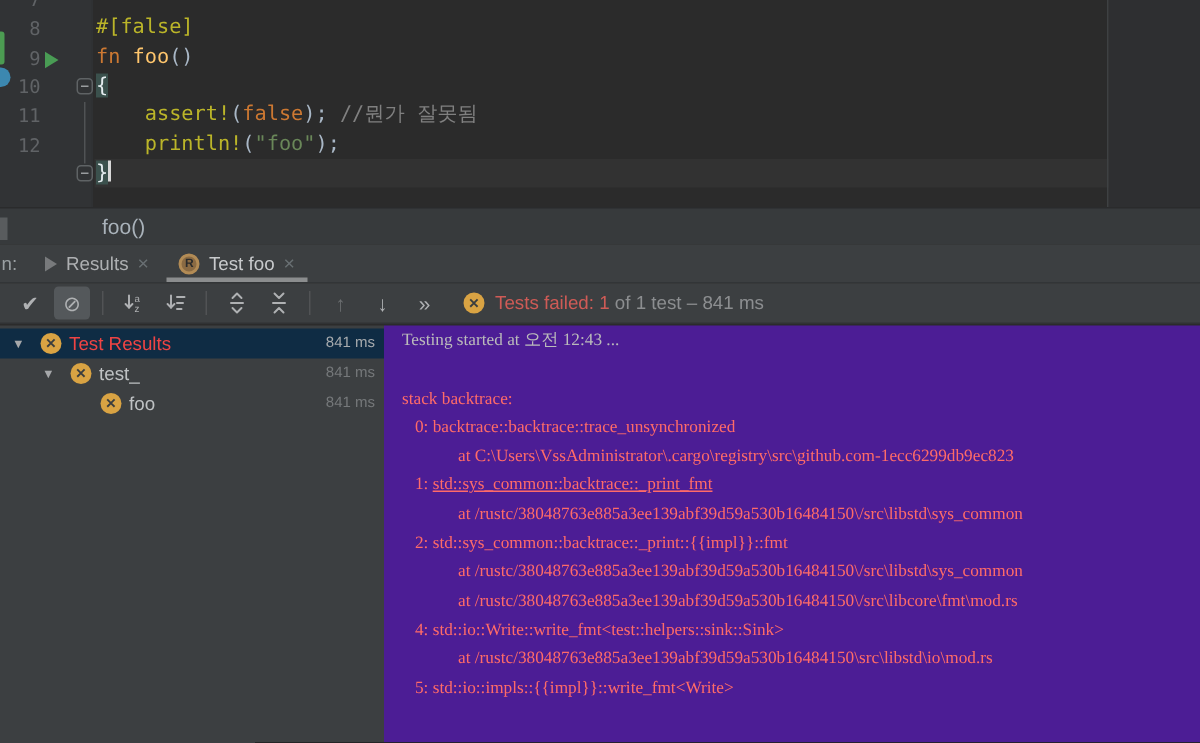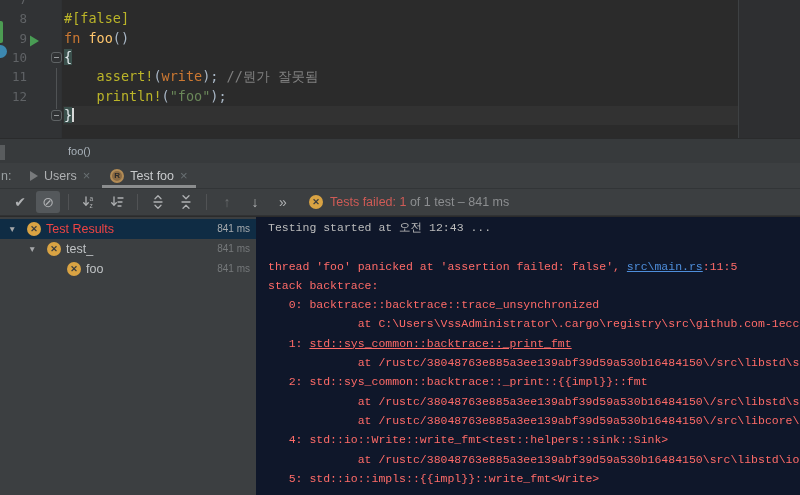--- a/index.html
+++ b/index.html
@@ -31,21 +31,21 @@
   .tok-str { color:#6A8759; }
   .tok-brace { color:#E6EDF0; background:#3B514D; }
   .run-tri { position:absolute; left:29px; top:4px; width:11px; height:12px; }
   .fold-marker { position:absolute; left:51px; top:4.5px; width:11px; height:11px;
     border:1px solid #5f6365; border-radius:3px; background:#313335; }
   .fold-marker i { display:block; width:5px; height:1px; background:#9a9d9f; margin:4px auto 0; }
   .caret-bar { display:inline-block; width:2px; height:14px; background:#D8D8D8; vertical-align:-2px; }
   
   .crumbbar { position:absolute; left:0; top:138px; width:800px; height:25px; background:#373a3c; border-top:1px solid #2a2b2c; }
   .crumb-frag { position:absolute; left:0; top:6px; width:5px; height:15px; background:#595c5e; }
-  .crumb-text { position:absolute; left:68px; top:0; line-height:24px; color:#A9B2BA; font-size:11px; }
+  .crumb-text { position:absolute; left:68px; top:0; line-height:24px; color:#A9B2BA; font-size:14px; }
   
   .tabsrow { position:absolute; left:0; top:163px; width:800px; height:26px; background:#3c3f41;
     border-bottom:1px solid #323537; display:flex; align-items:stretch; padding-left:20px; }
   .panel-label { position:absolute; left:1px; top:0; line-height:26px; color:#9aa0a3; font-size:12.5px; }
   .tab { display:flex; align-items:center; gap:6px; padding:0 10px; position:relative; color:#AEB0B2; font-size:12.5px; }
   .tab.active { color:#C8CACC; }
   .tab.active::after { content:""; position:absolute; left:2px; right:2px; bottom:0; height:3px; background:#8b8d8e; }
   .tab .close-x { color:#697073; font-size:13px; line-height:1; }
   .runtab-icon { width:0; height:0; border-left:8px solid #787a7c; border-top:5px solid transparent; border-bottom:5px solid transparent; }
   .rust-icon { width:14px; height:14px; border-radius:50%; background:#8a6a43; border:2px solid #b28b55;
@@ -67,22 +67,22 @@
   .content { position:absolute; left:0; top:217px; width:800px; height:278px; display:flex; }
   .tree { width:256px; height:278px; background:#3c3f41; position:relative; flex:none; }
   .trow { position:absolute; left:0; width:256px; height:20px; }
   .trow.selected { background:#0F2C44; }
   .tri { position:absolute; top:5px; color:#A6A8AA; font-size:8.5px; }
   .trow .errball { position:absolute; top:3px; }
   .tlabel { position:absolute; top:0; line-height:20px; color:#BFC2C4; font-size:12.5px; }
   .trow.selected .tlabel { color:#ef4444; }
   .tdur { position:absolute; right:6px; top:0; line-height:20px; color:#75787A; font-size:10px; }
   .trow.selected .tdur { color:#A7ABAE; }
-  .console { flex:1; height:278px; background:#0f172a; overflow:hidden; padding:1px 0 0 12px;
-    font-family:Liberation Mono, monospace; font-size:11.5px; line-height:19.3px; }
+  .console { flex:1; height:278px; background:#4c1d95; overflow:hidden; padding:1px 0 0 12px;
+    font-family:Liberation Serif, serif; font-size:11.5px; line-height:19.3px; }
   .cline { white-space:pre; height:19.3px; }
   .seg-plain { color:#BBBBBB; }
   .seg-err { color:#FF6B68; }
   .seg-link { color:#4E8EDB; text-decoration:underline; }
   .seg-errlink { color:#FF6B68; text-decoration:underline; }
   svg text { font-family:"Liberation Sans", sans-serif; }
 </style>
 </head>
 <body>
 
@@ -114,21 +114,21 @@
         </div>
         <div class="code-row" style="top: 47.9px; padding-left: 44px;">
           <span class="lnum">10</span>
           <span class="fold-marker">
             <i></i>
           </span>
           <span class="code-text"><span class="tok-brace">{</span></span>
         </div>
         <div class="code-row" style="top: 67.2px;">
           <span class="lnum">11</span>
-          <span class="code-text"><span class="tok-pl">    </span><span class="tok-macro">assert!</span><span class="tok-pl">(</span><span class="tok-kw">write</span><span class="tok-pl">)</span><span class="tok-pl">; </span><span class="tok-cmt">//뭔가 잘못됨</span></span>
+          <span class="code-text"><span class="tok-pl">    </span><span class="tok-macro">assert!</span><span class="tok-pl">(</span><span class="tok-kw">false</span><span class="tok-pl">)</span><span class="tok-pl">; </span><span class="tok-cmt">//뭔가 잘못됨</span></span>
         </div>
         <div class="code-row" style="top: 86.5px;">
           <span class="lnum">12</span>
           <span class="code-text"><span class="tok-pl">    </span><span class="tok-macro">println!</span><span class="tok-pl">(</span><span class="tok-str">"foo"</span><span class="tok-pl">)</span><span class="tok-pl">;</span></span>
         </div>
         <div class="code-row" style="top: 105.8px;">
           <span class="lnum active">13</span>
           <span class="fold-marker">
             <i></i>
           </span>
@@ -139,21 +139,21 @@
 
   <div class="crumbbar">
     <div class="crumb-frag"></div>
     <div class="crumb-text">foo()</div>
   </div>
 
   <div class="tabsrow">
     <div class="panel-label">n:</div>
     <div class="tab">
       <span class="runtab-icon"></span>
-      <span>Users</span>
+      <span>Results</span>
       <span class="close-x">×</span>
     </div>
     <div class="tab active">
       <span class="rust-icon">R</span>
       <span>Test foo</span>
       <span class="close-x">×</span>
     </div>
   </div>
 
   <div class="toolbar">
@@ -228,21 +228,20 @@
         </div>
         <div class="trow" style="top: 42px;">
           <span class="errball" style="left: 67px;">✕</span>
           <span class="tlabel" style="left: 86px;">foo</span>
           <span class="tdur">841 ms</span>
         </div>
       </div>
     <div class="console" id="console-pane">
         <div class="cline"><span class="seg-plain">Testing started at 오전 12:43 ...</span></div>
         <div class="cline">&nbsp;</div>
-        <div class="cline"><span class="seg-err">thread 'foo' panicked at 'assertion failed: false', </span><span class="seg-link">src\main.rs</span><span class="seg-err">:11:5</span></div>
         <div class="cline"><span class="seg-err">stack backtrace:</span></div>
         <div class="cline"><span class="seg-err">   0: backtrace::backtrace::trace_unsynchronized</span></div>
         <div class="cline"><span class="seg-err">             at C:\Users\VssAdministrator\.cargo\registry\src\github.com-1ecc6299db9ec823</span></div>
         <div class="cline"><span class="seg-err">   1: </span><span class="seg-errlink">std::sys_common::backtrace::_print_fmt</span></div>
         <div class="cline"><span class="seg-err">             at /rustc/38048763e885a3ee139abf39d59a530b16484150\/src\libstd\sys_common</span></div>
         <div class="cline"><span class="seg-err">   2: std::sys_common::backtrace::_print::{{impl}}::fmt</span></div>
         <div class="cline"><span class="seg-err">             at /rustc/38048763e885a3ee139abf39d59a530b16484150\/src\libstd\sys_common</span></div>
         <div class="cline"><span class="seg-err">             at /rustc/38048763e885a3ee139abf39d59a530b16484150\/src\libcore\fmt\mod.rs</span></div>
         <div class="cline"><span class="seg-err">   4: std::io::Write::write_fmt&lt;test::helpers::sink::Sink&gt;</span></div>
         <div class="cline"><span class="seg-err">             at /rustc/38048763e885a3ee139abf39d59a530b16484150\src\libstd\io\mod.rs</span></div>

